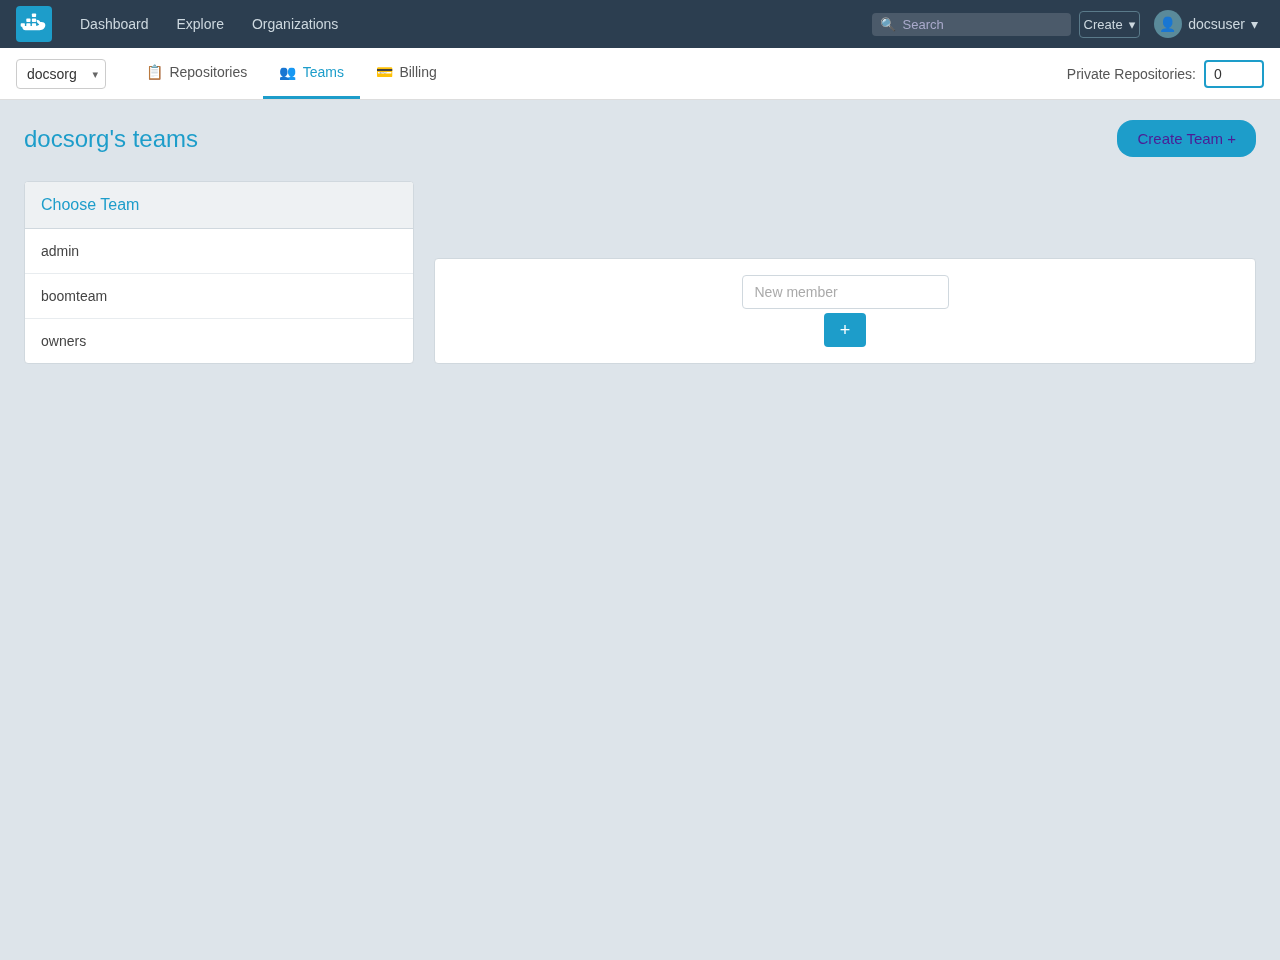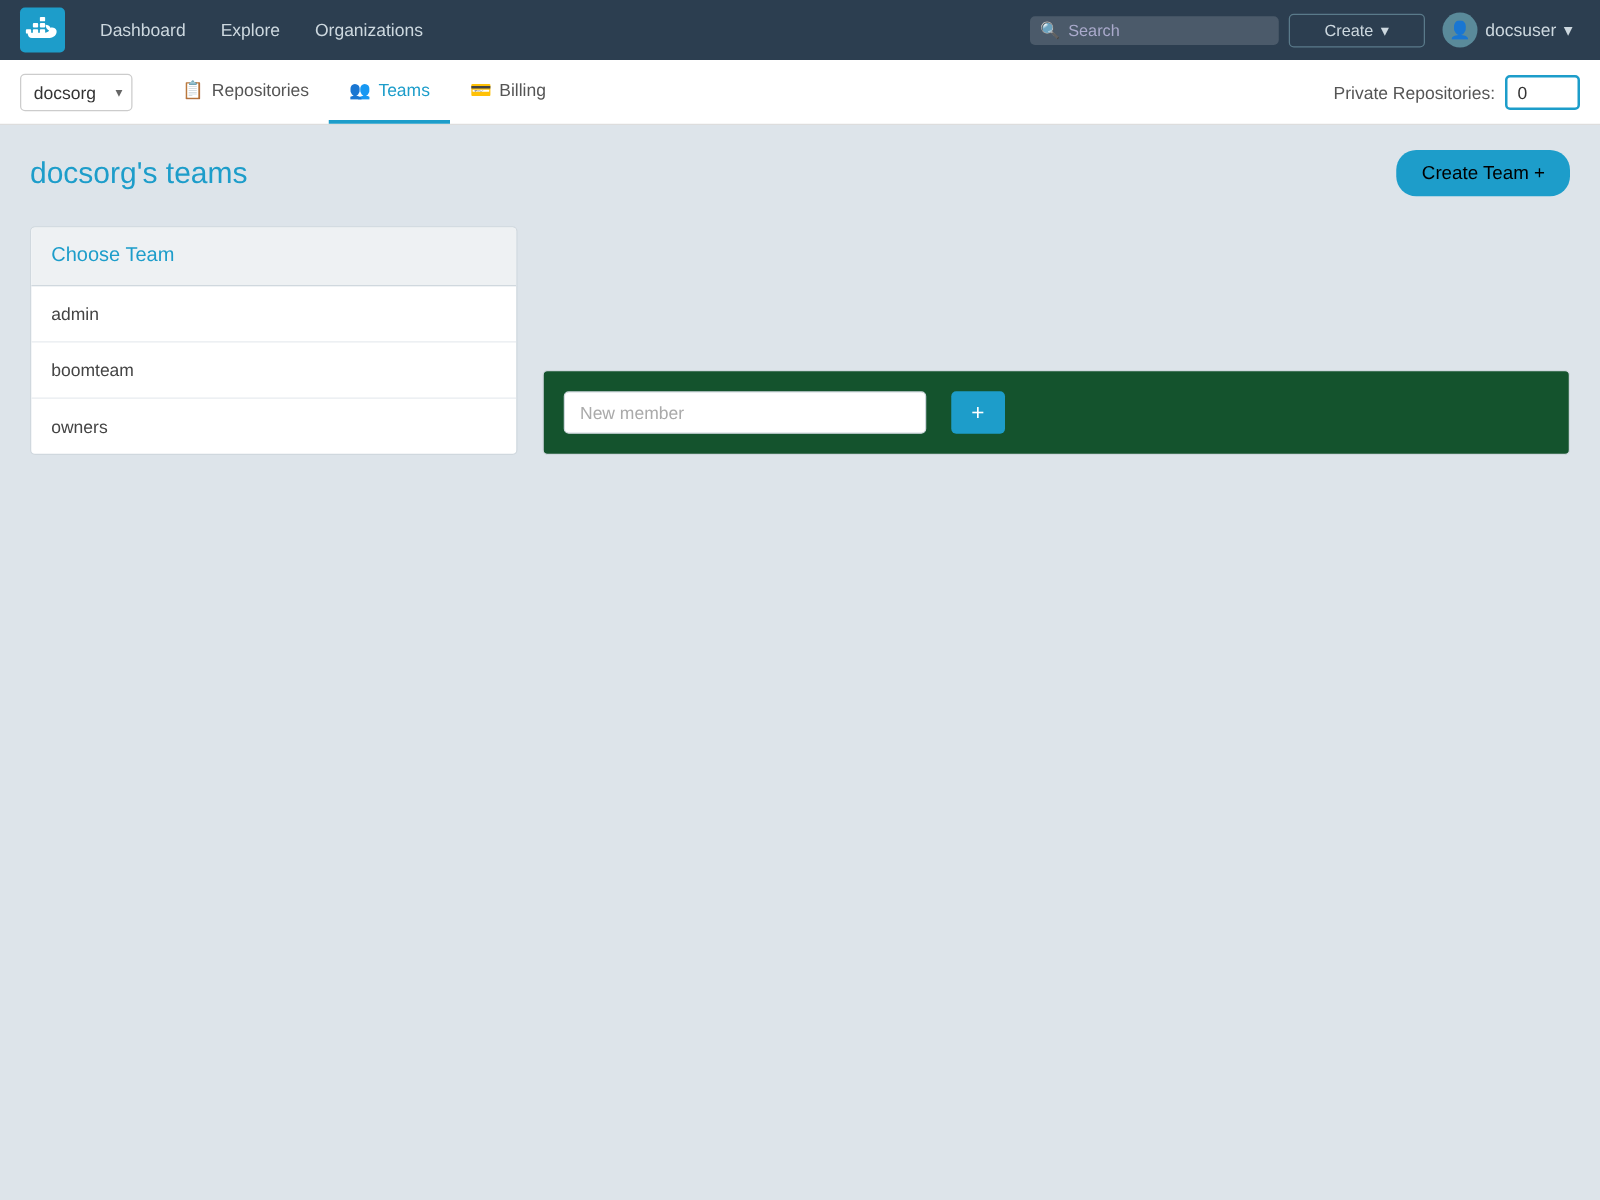--- a/index.html
+++ b/index.html
@@ -61,21 +61,21 @@
       color: #fff;
       font-size: 13px;
       width: 160px;
     }
     .search-box input::placeholder { color: #aac; }
     .search-icon { color: #aac; font-size: 13px; }
     .create-btn {
       background: transparent;
       border: 1px solid #5a7a8a;
       color: #cdd8df;
-      padding: 5px 28px;
+      padding: 5px 4px;
       border-radius: 4px;
       cursor: pointer;
       display: flex;
       align-items: center;
       gap: 6px;
       font-size: 13px;
     }
     .user-menu {
       display: flex;
       align-items: center;
@@ -174,21 +174,21 @@
       justify-content: space-between;
       margin-bottom: 24px;
     }
     .page-title {
       color: #1d9dca;
       font-size: 24px;
       font-weight: 400;
     }
     .create-team-btn {
       background: #1d9dca;
-      color: #000000;
+      color: #4c1d95;
       border: none;
       border-radius: 16px;
       padding: 10px 20px;
       font-size: 15px;
       cursor: pointer;
       display: flex;
       align-items: center;
       gap: 6px;
     }
 
@@ -223,27 +223,28 @@
       font-size: 14px;
       cursor: pointer;
     }
     .team-list-item:last-child { border-bottom: none; }
 
     
     .right-panel {
       flex: 1;
     }
     .new-member-panel {
-      background: #14532d;
+      background: #ffffff;
       border: 1px solid #d0d8de;
       border-radius: 4px;
       padding: 16px;
       display: flex;
       align-items: center;
-      gap: 20px;
+      gap: 4px;
+      flex-direction: column;
     }
     .new-member-input {
       flex: 1;
       border: 1px solid #d0d8de;
       border-radius: 4px;
       padding: 8px 12px;
       font-size: 14px;
       color: #999;
       outline: none;
       max-width: 290px;

